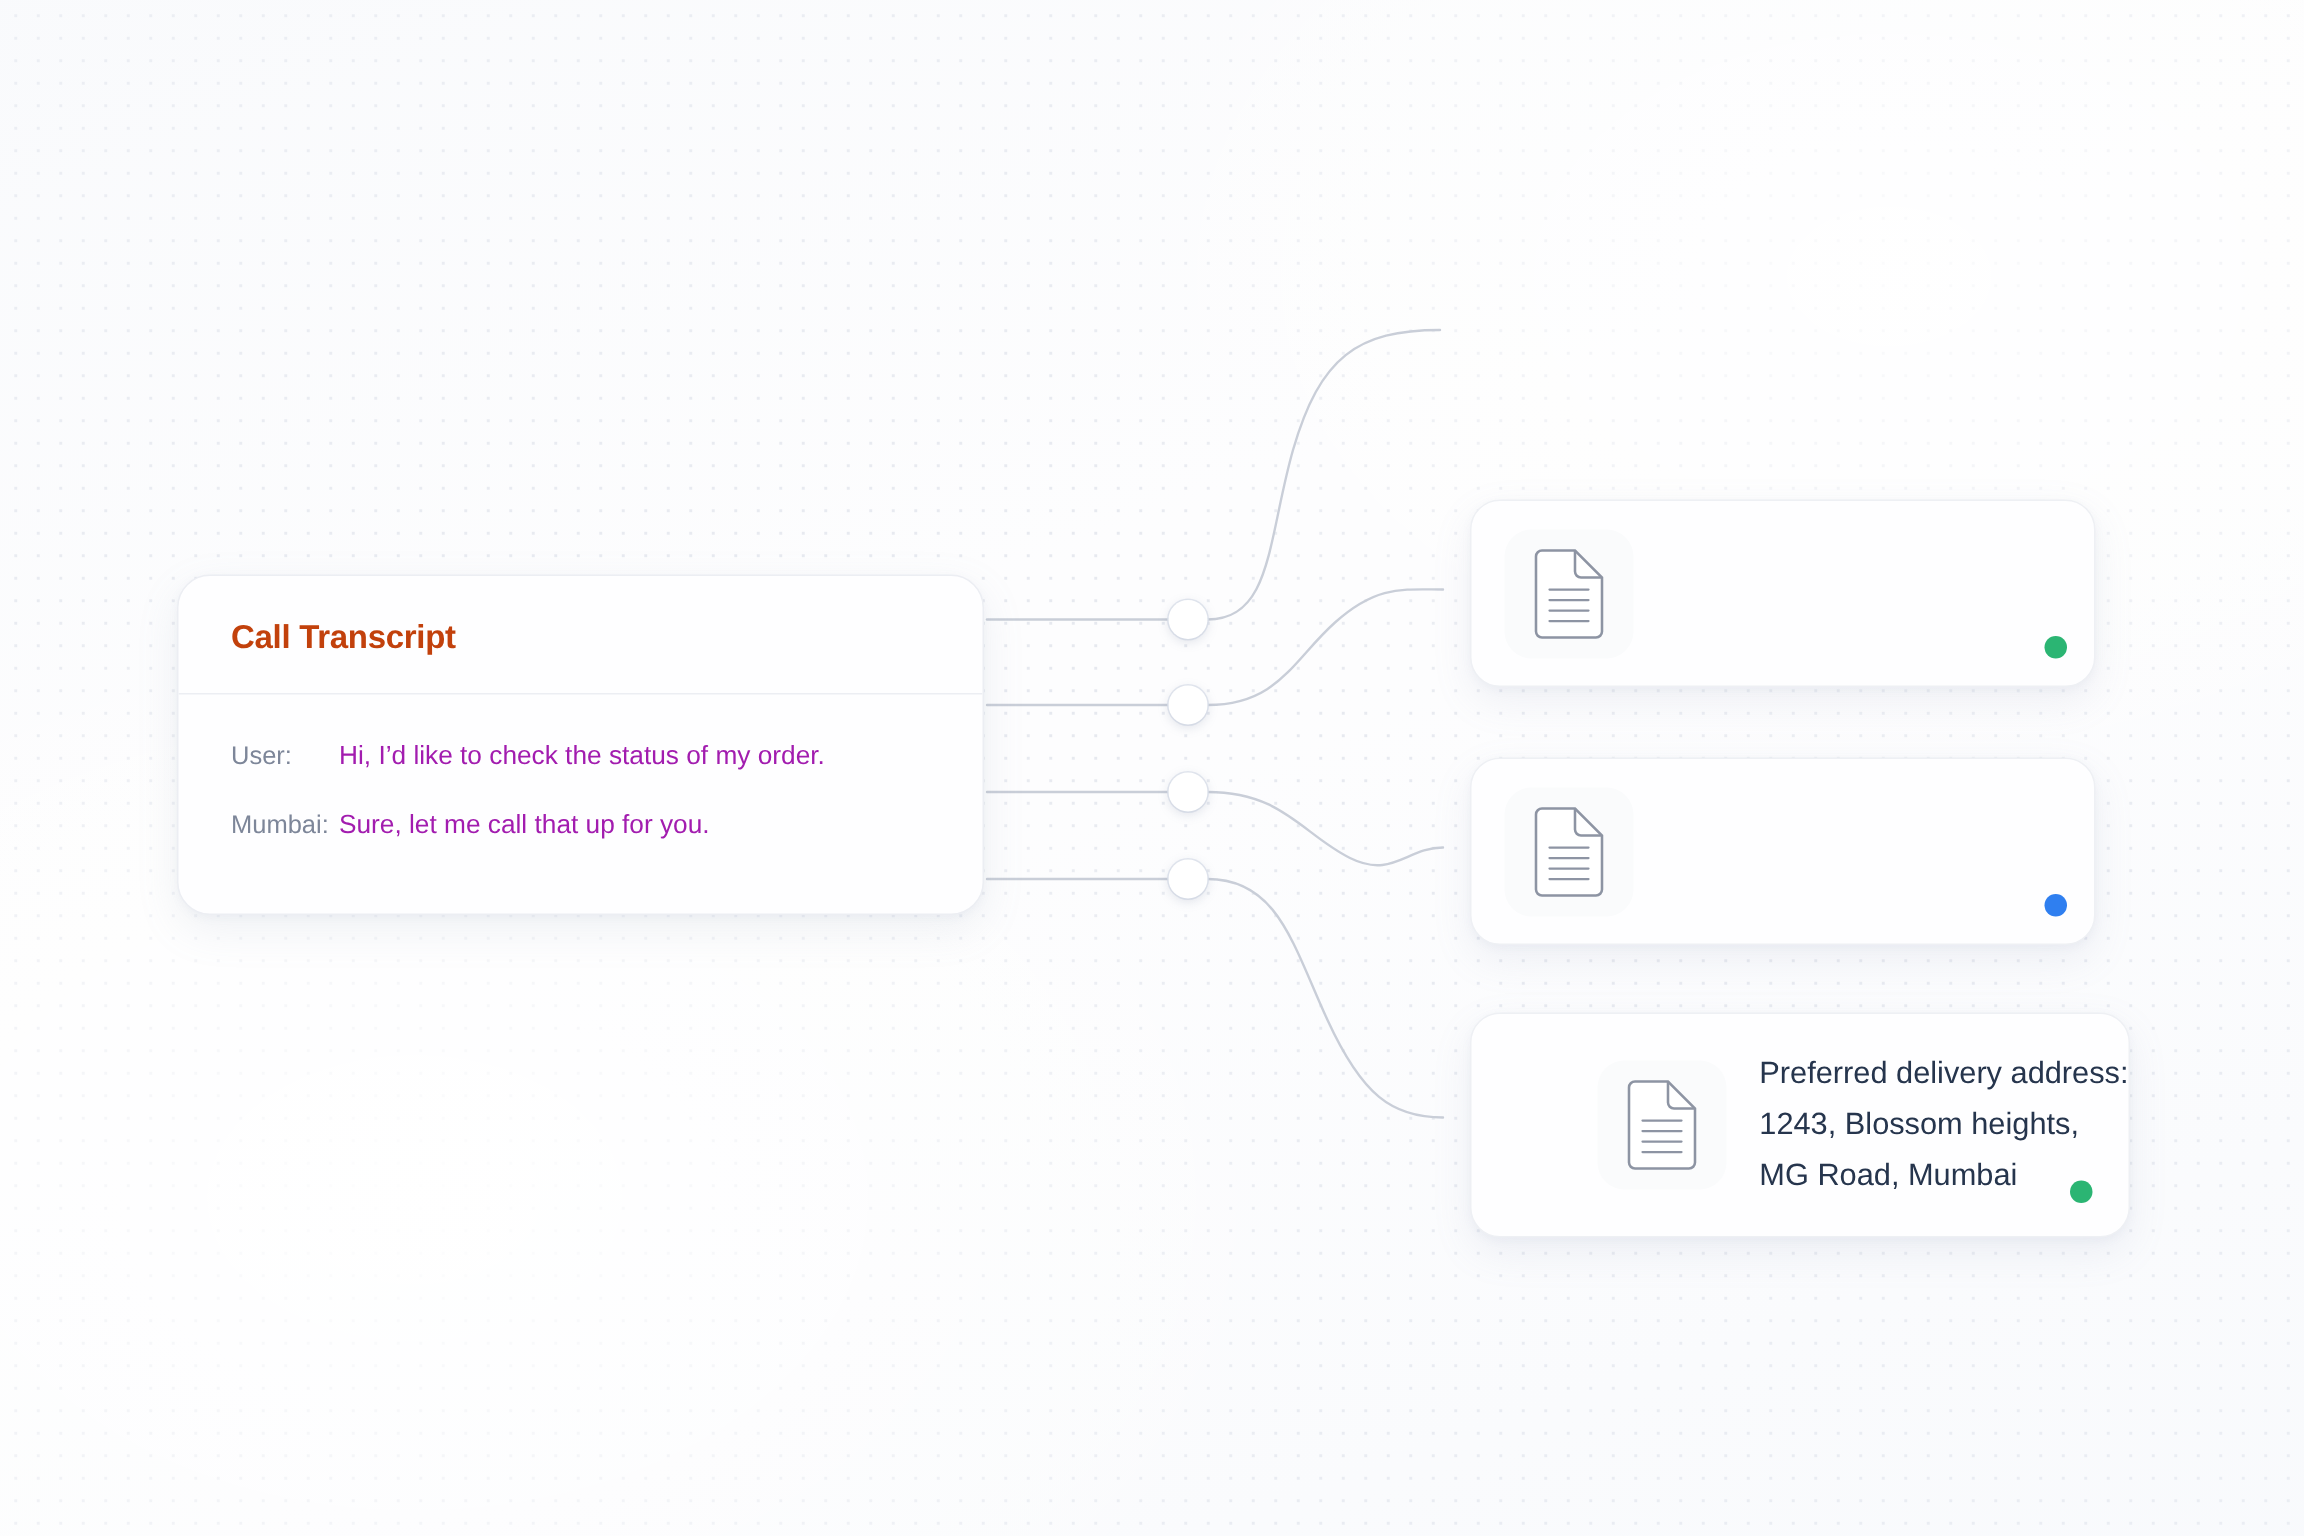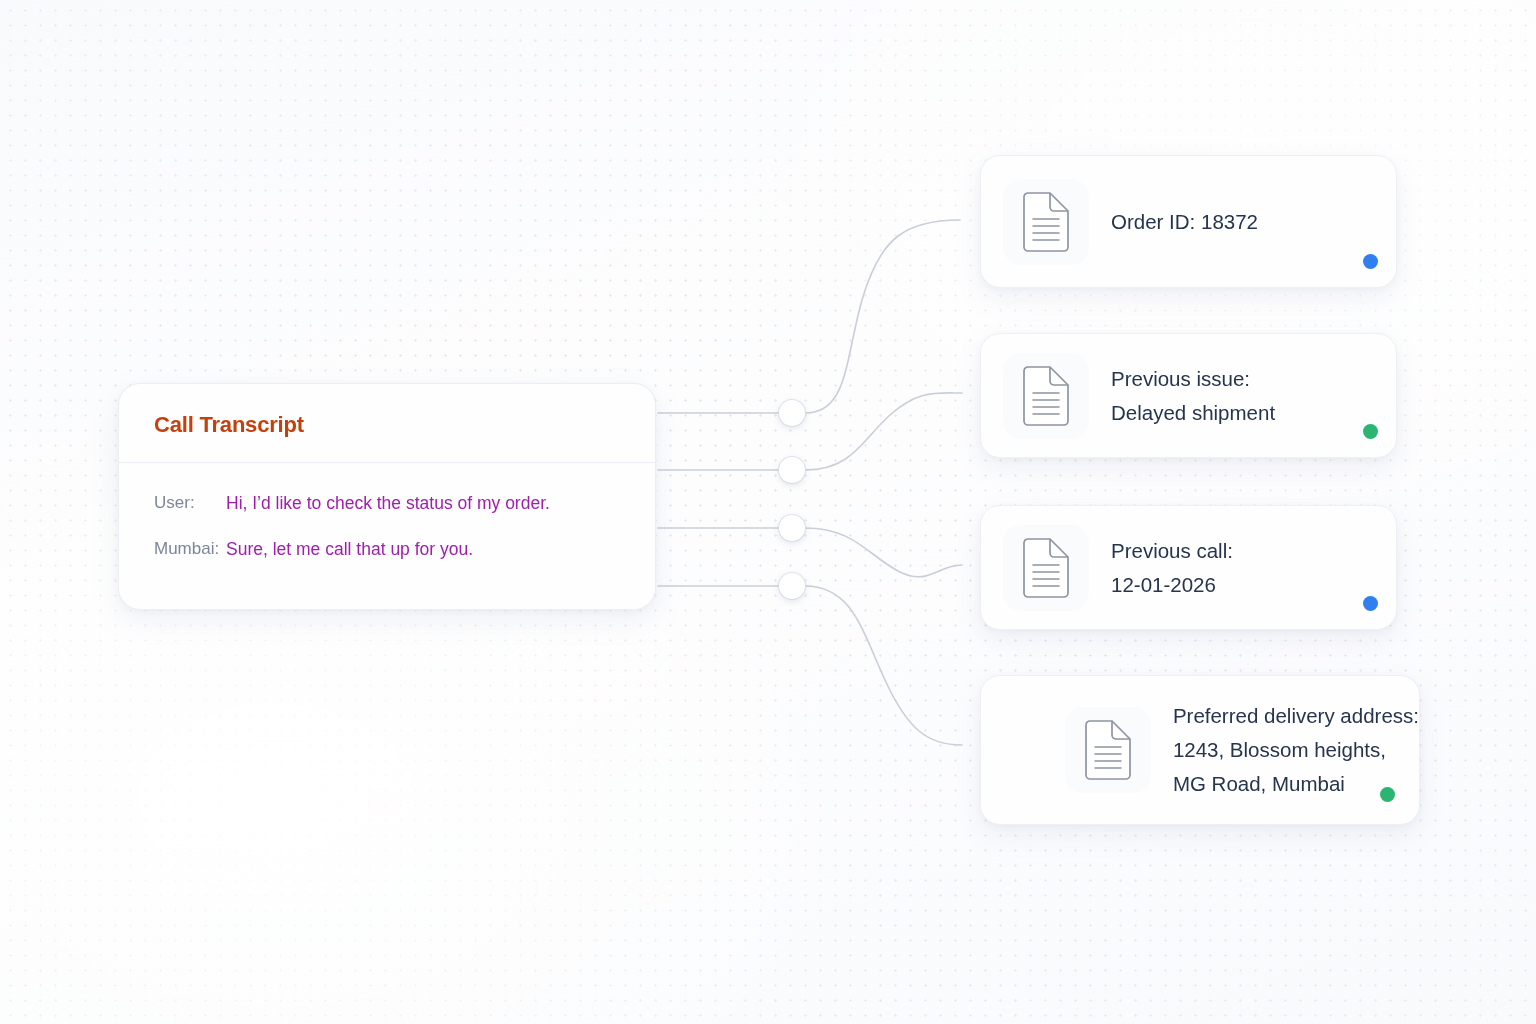--- a/index.html
+++ b/index.html
@@ -83,21 +83,21 @@
     margin-top: 24px;
     height: 1px;
     background: #eceef3;
     width: 100%;
   }
   .transcript-body {
     padding: 30px 35px 0 35px;
   }
   .line {
     display: flex;
-    align-items: flex-start;
+    align-items: center;
     margin-bottom: 25px;
   }
   .speaker {
     width: 72px;
     flex: 0 0 72px;
     font-size: 17px;
     color: #7d8699;
   }
   .utterance {
     font-size: 17.5px;
@@ -176,61 +176,40 @@
         <span class="speaker">User:</span>
         <span class="utterance">Hi, I’d like to check the status of my order.</span>
       </div>
       <div class="line">
         <span class="speaker">Mumbai:</span>
         <span class="utterance">Sure, let me call that up for you.</span>
       </div>
     </div>
   </div>
 
-  <div class="info-card" style="left:980px; top:155px; width:417px; height:133px;">
-    <div class="doc-tile">
-      <svg width="52" height="60" viewBox="0 0 52 60" fill="none">
-        <path d="M4 5a4 4 0 0 1 4-4h22l18 18v36a4 4 0 0 1-4 4H8a4 4 0 0 1-4-4V5z" stroke="#8d94a3" stroke-width="1.7" fill="#ffffff"></path>
-        <path d="M30 1v14a4 4 0 0 0 4 4h14" stroke="#8d94a3" stroke-width="1.7" fill="none"></path>
-        <path d="M13 27h26M13 34h26M13 41h26M13 48h26" stroke="#8d94a3" stroke-width="1.5" stroke-linecap="round"></path>
-      </svg>
-    </div>
-    <div class="card-text">
-      <span class="ln">Order ID: 18372</span>
-    </div>
-    <div class="status-dot" style="background:#2f7ff0;"></div>
-  </div>
 
   <div class="info-card" style="left:980px; top:333px; width:417px; height:125px;">
     <div class="doc-tile">
       <svg width="52" height="60" viewBox="0 0 52 60" fill="none">
         <path d="M4 5a4 4 0 0 1 4-4h22l18 18v36a4 4 0 0 1-4 4H8a4 4 0 0 1-4-4V5z" stroke="#8d94a3" stroke-width="1.7" fill="#ffffff"></path>
         <path d="M30 1v14a4 4 0 0 0 4 4h14" stroke="#8d94a3" stroke-width="1.7" fill="none"></path>
         <path d="M13 27h26M13 34h26M13 41h26M13 48h26" stroke="#8d94a3" stroke-width="1.5" stroke-linecap="round"></path>
       </svg>
     </div>
-    <div class="card-text">
-      <span class="ln">Previous issue:</span>
-      <span class="ln">Delayed shipment</span>
-    </div>
     <div class="status-dot" style="background:#2bb573;"></div>
   </div>
 
   <div class="info-card" style="left:980px; top:505px; width:417px; height:125px;">
     <div class="doc-tile">
       <svg width="52" height="60" viewBox="0 0 52 60" fill="none">
         <path d="M4 5a4 4 0 0 1 4-4h22l18 18v36a4 4 0 0 1-4 4H8a4 4 0 0 1-4-4V5z" stroke="#8d94a3" stroke-width="1.7" fill="#ffffff"></path>
         <path d="M30 1v14a4 4 0 0 0 4 4h14" stroke="#8d94a3" stroke-width="1.7" fill="none"></path>
         <path d="M13 27h26M13 34h26M13 41h26M13 48h26" stroke="#8d94a3" stroke-width="1.5" stroke-linecap="round"></path>
       </svg>
     </div>
-    <div class="card-text">
-      <span class="ln">Previous call:</span>
-      <span class="ln">12-01-2026</span>
-    </div>
     <div class="status-dot" style="background:#2f7ff0;"></div>
   </div>
 
   <div class="info-card" style="left:980px; top:675px; width:440px; height:150px;justify-content:flex-end;">
     <div class="doc-tile">
       <svg width="52" height="60" viewBox="0 0 52 60" fill="none">
         <path d="M4 5a4 4 0 0 1 4-4h22l18 18v36a4 4 0 0 1-4 4H8a4 4 0 0 1-4-4V5z" stroke="#8d94a3" stroke-width="1.7" fill="#ffffff"></path>
         <path d="M30 1v14a4 4 0 0 0 4 4h14" stroke="#8d94a3" stroke-width="1.7" fill="none"></path>
         <path d="M13 27h26M13 34h26M13 41h26M13 48h26" stroke="#8d94a3" stroke-width="1.5" stroke-linecap="round"></path>
       </svg>

